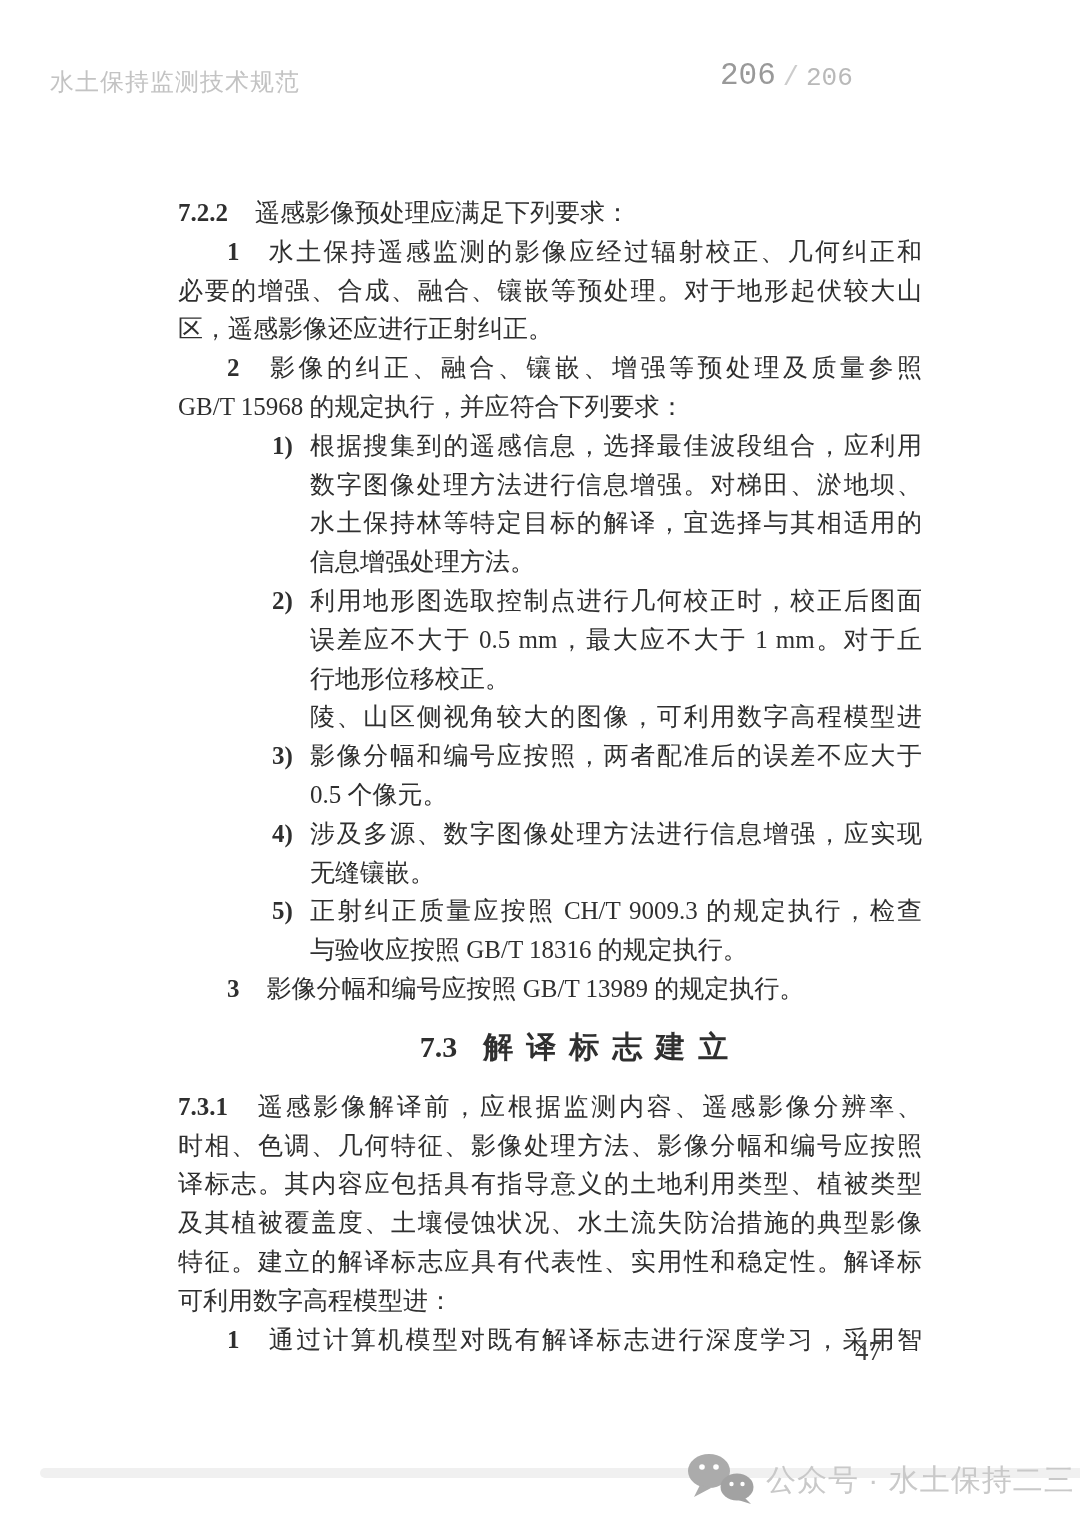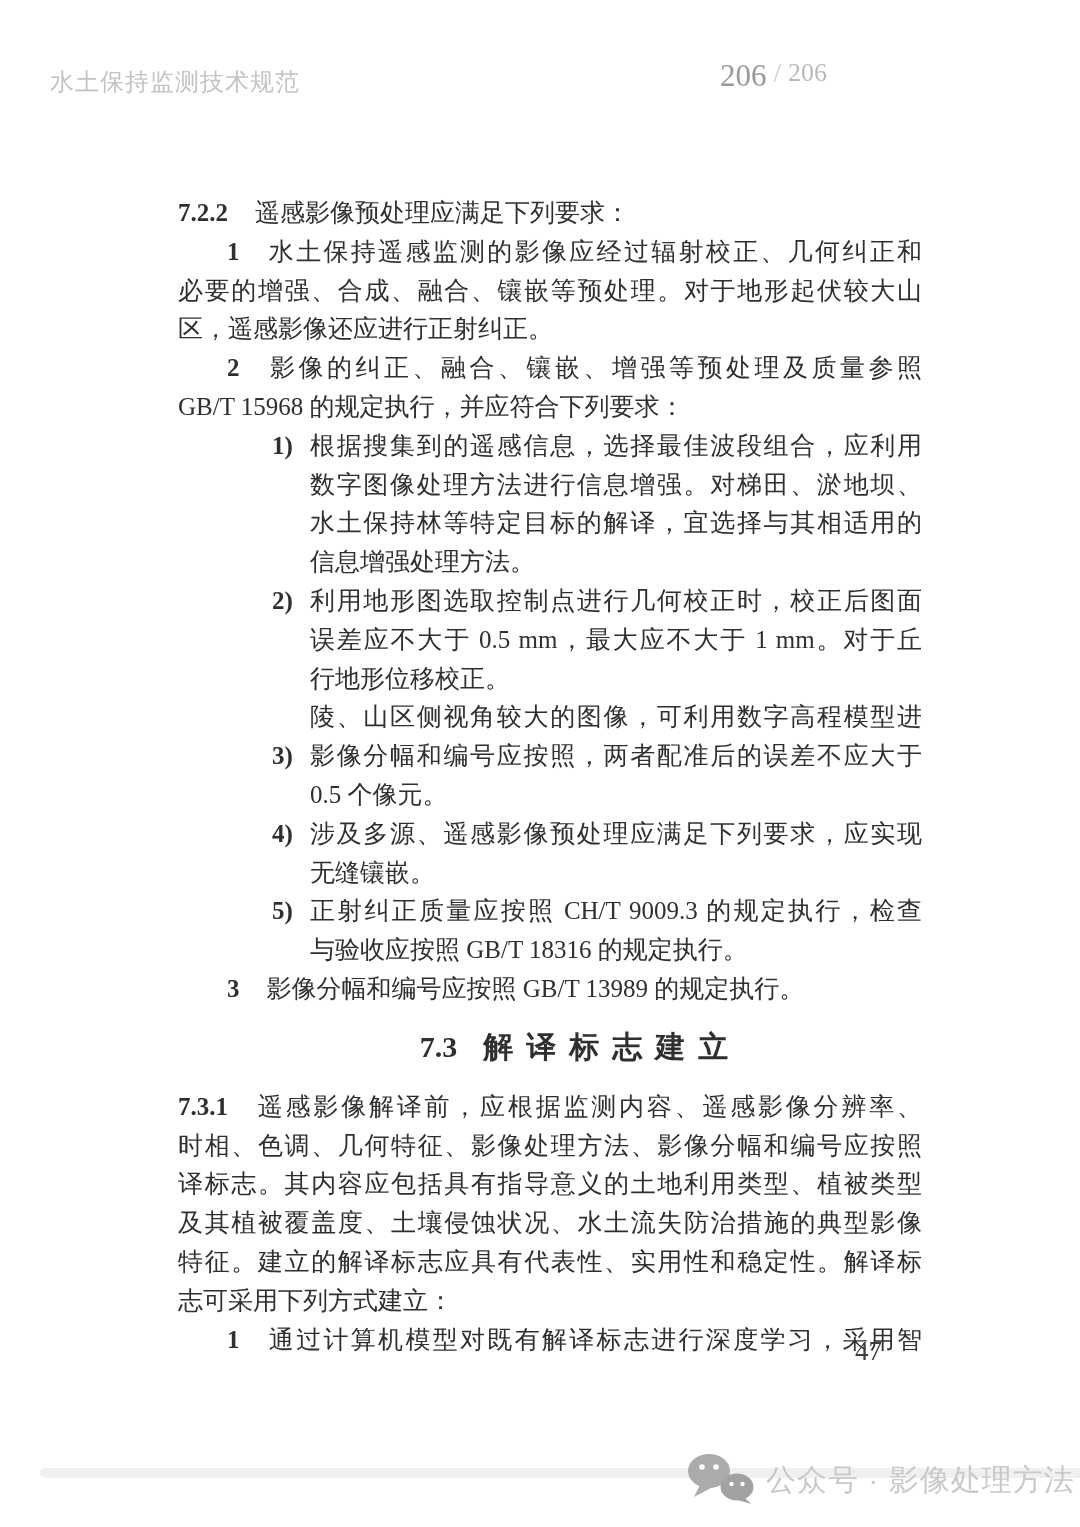--- a/index.html
+++ b/index.html
@@ -10,22 +10,22 @@
     position:relative;overflow:hidden;
   }
   
   .doc-title{
     position:absolute;left:50px;top:66px;
     font-family:Liberation Sans, sans-serif;
     font-size:24px;color:#c3c3c3;letter-spacing:1px;
   }
   .page-indicator{
     position:absolute;left:720px;top:58px;
-    font-family:Liberation Serif, serif;
-    display:inline-flex;align-items:flex-start;
+    font-family:Liberation Mono, monospace;
+    display:inline-flex;align-items:flex-end;
   }
   .page-indicator .cur{font-size:31px;color:#999999;}
   .page-indicator .sep{font-size:27px;color:#cccccc;margin:0 7px;}
   .page-indicator .tot{font-size:26px;color:#b9b9b9;}
 
   
   .doc-body{
     position:absolute;left:178px;top:194px;width:744px;
     color:#2f2f2f;font-size:25px;
   }
@@ -85,45 +85,45 @@
     <div class="ln t-list j"><span class="pfx">1)</span><span class="txt">根据搜集到的遥感信息，选择最佳波段组合，应利用</span></div>
     <div class="ln t-listc j"><span class="txt">数字图像处理方法进行信息增强。对梯田、淤地坝、</span></div>
     <div class="ln t-listc j"><span class="txt">水土保持林等特定目标的解译，宜选择与其相适用的</span></div>
     <div class="ln t-listc"><span class="txt">信息增强处理方法。</span></div>
     <div class="ln t-list j"><span class="pfx">2)</span><span class="txt">利用地形图选取控制点进行几何校正时，校正后图面</span></div>
     <div class="ln t-listc j"><span class="txt">误差应不大于 0.5 mm，最大应不大于 1 mm。对于丘</span></div>
     <div class="ln t-listc"><span class="txt">行地形位移校正。</span></div>
     <div class="ln t-listc j"><span class="txt">陵、山区侧视角较大的图像，可利用数字高程模型进</span></div>
     <div class="ln t-list j"><span class="pfx">3)</span><span class="txt">影像分幅和编号应按照，两者配准后的误差不应大于</span></div>
     <div class="ln t-listc"><span class="txt">0.5 个像元。</span></div>
-    <div class="ln t-list j"><span class="pfx">4)</span><span class="txt">涉及多源、遥感影像预处理应满足下列要求，应实现</span></div>
+    <div class="ln t-list j"><span class="pfx">4)</span><span class="txt">涉及多源、数字图像处理方法进行信息增强，应实现</span></div>
     <div class="ln t-listc"><span class="txt">无缝镶嵌。</span></div>
     <div class="ln t-list j"><span class="pfx">5)</span><span class="txt">正射纠正质量应按照 CH/T 9009.3 的规定执行，检查</span></div>
     <div class="ln t-listc"><span class="txt">与验收应按照 GB/T 18316 的规定执行。</span></div>
     <div class="ln t-para"><span class="pfx">3</span><span class="txt">影像分幅和编号应按照 GB/T 13989 的规定执行。</span></div>
     <div class="ln t-heading"><span class="pfx">7.3</span><span class="txt">解译标志建立</span></div>
     <div class="ln t-clause j"><span class="pfx">7.3.1</span><span class="txt">遥感影像解译前，应根据监测内容、遥感影像分辨率、</span></div>
     <div class="ln t-flush j"><span class="txt">时相、色调、几何特征、影像处理方法、影像分幅和编号应按照</span></div>
     <div class="ln t-flush j"><span class="txt">译标志。其内容应包括具有指导意义的土地利用类型、植被类型</span></div>
     <div class="ln t-flush j"><span class="txt">及其植被覆盖度、土壤侵蚀状况、水土流失防治措施的典型影像</span></div>
     <div class="ln t-flush j"><span class="txt">特征。建立的解译标志应具有代表性、实用性和稳定性。解译标</span></div>
-    <div class="ln t-flush"><span class="txt">志可采用下列方式建立：</span></div>
+    <div class="ln t-flush"><span class="txt">可利用数字高程模型进：</span></div>
     <div class="ln t-para j"><span class="pfx">1</span><span class="txt">通过计算机模型对既有解译标志进行深度学习，采用智</span></div>
   </main>
 
 <div class="page-number">47</div>
 
 <div class="watermark-band"></div>
 <div class="watermark">
   <span>
     <svg width="72" height="52" viewBox="0 0 72 52" aria-hidden="true">
       <ellipse cx="23" cy="19" rx="21" ry="17" fill="#ababab"></ellipse>
       <path d="M14 33 L8 45 L25 36 Z" fill="#ababab"></path>
       <circle cx="16" cy="15" r="2.8" fill="#ffffff"></circle>
       <circle cx="30" cy="15" r="2.8" fill="#ffffff"></circle>
       <ellipse cx="51" cy="35" rx="16.5" ry="13.5" fill="#a2a2a2"></ellipse>
       <path d="M59 46 L65 52 L52 48 Z" fill="#a2a2a2"></path>
       <circle cx="45.5" cy="32" r="2.2" fill="#ffffff"></circle>
       <circle cx="56.5" cy="32" r="2.2" fill="#ffffff"></circle>
     </svg>
   </span>
-  <span class="watermark-text">公众号 · 影像处理方法</span>
+  <span class="watermark-text">公众号 · 水土保持二三</span>
 </div>
 
 </body></html>

